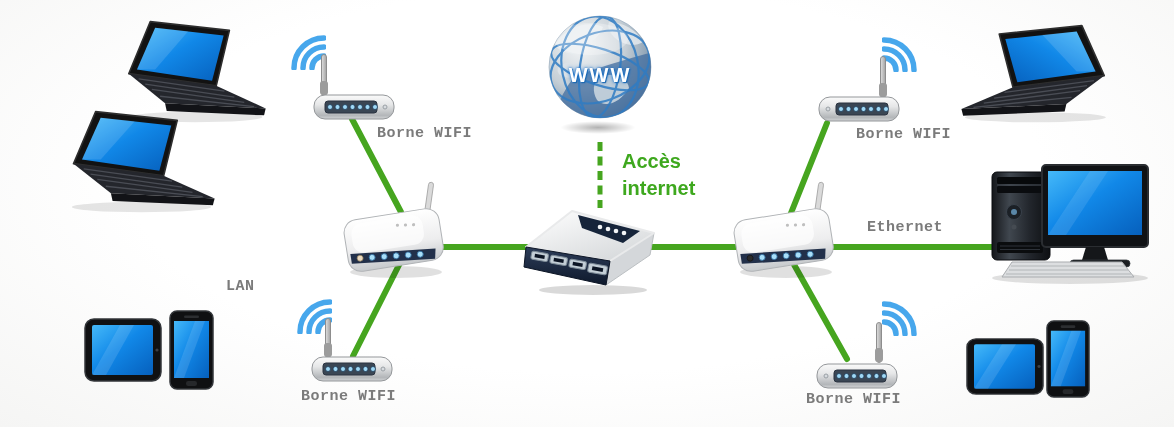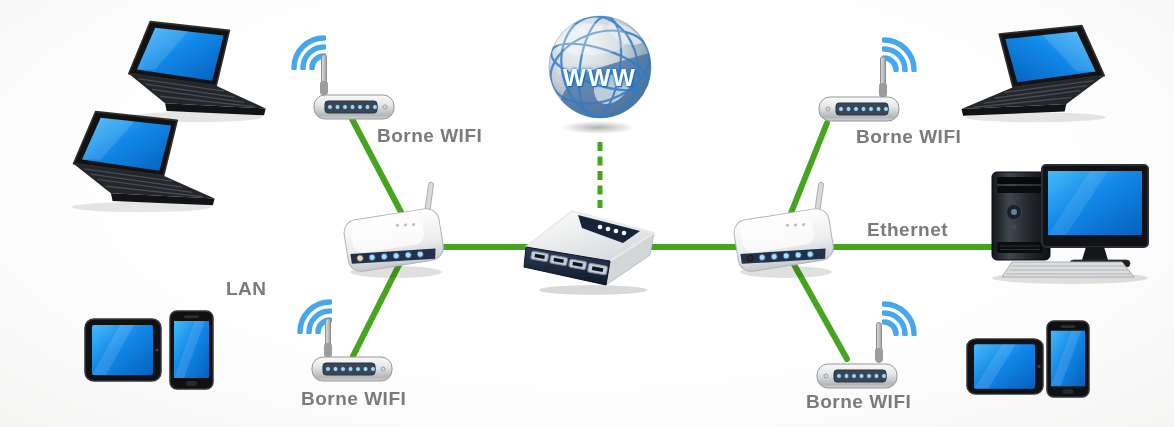--- a/index.html
+++ b/index.html
@@ -4,29 +4,29 @@
 <style>
   html,body{margin:0;padding:0;background:#ffffff;}
   .stage{
     position:relative;width:1174px;height:427px;overflow:hidden;
     font-family:"Liberation Sans",sans-serif;
     background:radial-gradient(ellipse at 50% 42%, #ffffff 55%, #f5f5f4 100%);
   }
   .abs{position:absolute;}
   .lbl{
     position:absolute;color:var(--label-gray,#7b7b7b);
-    font-weight:bold;font-size:19px;letter-spacing:.5px;white-space:nowrap;
+    font-weight:bold;font-size:15px;letter-spacing:.5px;white-space:nowrap;font-family:Liberation Mono, monospace;
   }
   .lbl-green{
     position:absolute;color:var(--text-green,#3ea81e);
     font-weight:bold;font-size:20px;line-height:27px;white-space:nowrap;
   }
   .www{
     position:absolute;left:0;top:50px;width:100%;text-align:center;
-    color:#ffffff;font-weight:bold;font-size:24px;letter-spacing:2px;
+    color:#ffffff;font-weight:bold;font-size:20px;letter-spacing:2px;
     text-shadow:0 0 4px #1d74cc,0 0 2px #1d74cc,1px 1px 1px #185f9e;
   }
   .globe-shadow{
     position:absolute;left:560px;top:121px;width:76px;height:13px;border-radius:50%;
     background:radial-gradient(ellipse, rgba(0,0,0,.30) 0%, rgba(0,0,0,0) 70%);
   }
   .antenna{
     position:absolute;width:6px;border-radius:3px;
     background:linear-gradient(90deg,#d9d9d9,#a8a8a8);
     border:1px solid #8d8d8d;box-sizing:border-box;
@@ -112,20 +112,24 @@
           <ellipse cx="53" cy="53" rx="51" ry="34" transform="rotate(-20 53 53)"></ellipse>
           <ellipse cx="53" cy="53" rx="20" ry="51" transform="rotate(8 53 53)"></ellipse>
           <ellipse cx="53" cy="53" rx="38" ry="51" transform="rotate(-12 53 53)"></ellipse>
         </g>
         <ellipse cx="44" cy="25" rx="37" ry="16" fill="#ffffff" opacity="0.28"></ellipse>
       </g>
     </svg>
     <div class="www">WWW</div>
   </div>
 
+  <div class="lbl-green" style="left:622px;top:148px;">
+    <div>Accès</div>
+    <div>internet</div>
+  </div>
 
   <div class="abs" style="left:104px;top:20px;width:165px;height:104px;">
     <svg width="165" height="104" viewBox="0 0 200 120" preserveAspectRatio="none">
       <ellipse cx="110" cy="112" rx="82" ry="6" fill="rgba(0,0,0,0.10)"></ellipse>
       <polygon points="56,2 152,12 136,76 30,62" fill="#121212" stroke="#2e2e2e" stroke-width="2" stroke-linejoin="round"></polygon>
       <polygon points="62,9 145,18 131,70 40,57" fill="url(#gScreen)"></polygon>
       <polygon points="62,9 102,13 62,57 40,57" fill="#ffffff" opacity="0.13"></polygon>
       <polygon points="30,62 136,76 196,102 74,96" fill="#24262c"></polygon>
       <g stroke="#4a4d55" stroke-width="1.6">
         <line x1="42" y1="68" x2="146" y2="82"></line>

